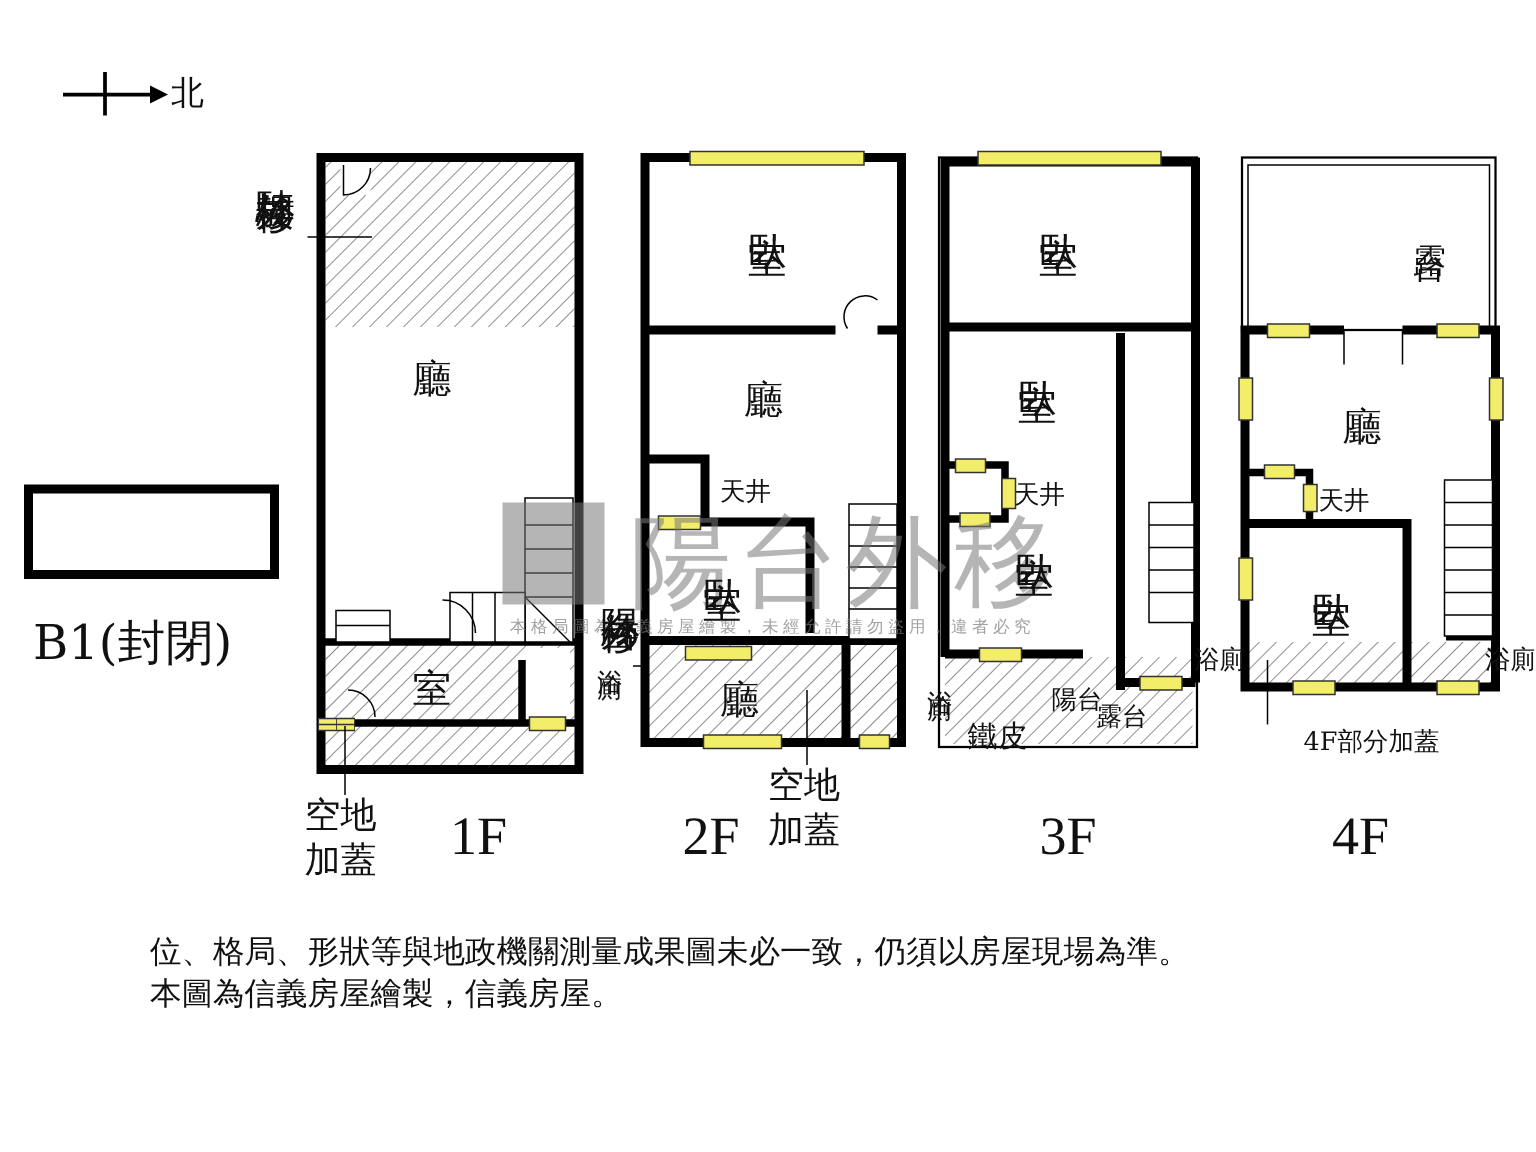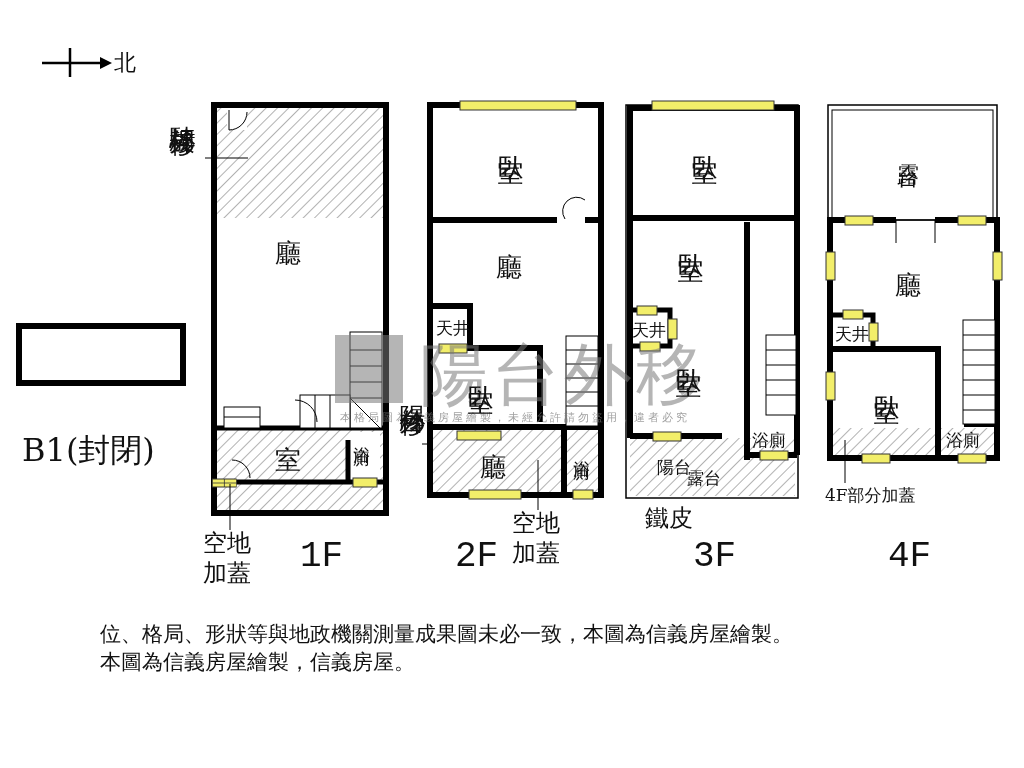--- a/index.html
+++ b/index.html
@@ -1,21 +1,21 @@
 <!DOCTYPE html>
 <html><head>
 <meta charset="utf-8">
 <style>
   html,body{margin:0;padding:0;background:#fff;}
   body{width:1024px;height:768px;position:relative;overflow:hidden;font-family:"DejaVu Serif","Liberation Serif",serif;color:#111;}
   .abs{position:absolute;}
   .lbl{position:absolute;font-size:26px;line-height:30px;color:#111;font-family:"DejaVu Serif","Liberation Serif",serif;}
   .vt{writing-mode:vertical-rl;letter-spacing:2px;}
-  .small{font-size:17px;line-height:20px;}
-  .floor{position:absolute;font-size:36px;font-family:Liberation Mono, monospace;}
+  .small{font-size:17px;line-height:20px;margin-left:44px;}
+  .floor{position:absolute;font-size:36px;font-family:Liberation Serif, serif;}
   .note{position:absolute;left:100px;top:620px;font-size:21px;line-height:28px;width:900px;}
   .wm{position:absolute;left:335px;top:335px;height:72px;width:380px;}
   .wm-text{position:absolute;left:420px;top:330px;font-size:68px;color:rgba(120,120,120,.55);font-family:"DejaVu Sans","Liberation Sans",sans-serif;letter-spacing:4px;}
   .wm-sub{position:absolute;left:340px;top:410px;font-size:11px;color:rgba(120,120,120,.7);letter-spacing:3px;font-family:Liberation Serif, serif;}
 </style>
 </head>
 <body>
 
 <svg class="abs" style="left:0;top:0" width="1024" height="768">
   <defs>
@@ -155,21 +155,21 @@
   </g>
 </svg>
 
 <div class="wm">
   <div style="position:absolute;left:0;top:0;width:68px;height:68px;background:rgba(120,120,120,.55)"></div>
 </div>
 <div class="wm-text">陽台外移</div>
 <div class="wm-sub">本格局圖為信義房屋繪製，未經允許請勿盜用，違者必究</div>
 
 <div class="lbl" style="left:114px;top:48px;font-size:22px">北</div>
-<div class="lbl" style="left:22px;top:432px;font-size:32px;line-height:36px">B1(封閉)</div>
+<div class="lbl" style="left:22px;top:410px;font-size:32px;line-height:36px">B1(封閉)</div>
 
 <div class="lbl vt" style="left:168px;top:105px">騎樓外移</div>
 <div class="lbl" style="left:275px;top:238px">廳</div>
 <div class="lbl" style="left:275px;top:445px">室</div>
 <div class="lbl vt small" style="left:352px;top:433px">浴廁</div>
 <div class="lbl" style="left:203px;top:528px;width:60px;font-size:24px">空地加蓋</div>
 <div class="floor" style="left:300px;top:536px">1F</div>
 
 <div class="lbl vt" style="left:496px;top:135px">臥室</div>
 <div class="lbl" style="left:496px;top:252px">廳</div>
@@ -181,27 +181,27 @@
 <div class="lbl" style="left:512px;top:508px;width:60px;font-size:24px">空地加蓋</div>
 <div class="floor" style="left:455px;top:536px">2F</div>
 
 <div class="lbl vt" style="left:690px;top:135px">臥室</div>
 <div class="lbl vt" style="left:676px;top:233px">臥室</div>
 <div class="lbl small" style="left:632px;top:320px">天井</div>
 <div class="lbl vt" style="left:674px;top:348px">臥室</div>
 <div class="lbl small" style="left:657px;top:457px">陽台</div>
 <div class="lbl small" style="left:687px;top:468px">露台</div>
 <div class="lbl small" style="left:752px;top:430px">浴廁</div>
-<div class="lbl" style="left:645px;top:503px;font-size:24px">鐵皮</div>
+<div class="lbl" style="left:645px;top:475px;font-size:20px">鐵皮</div>
 <div class="floor" style="left:693px;top:536px">3F</div>
 
 <div class="lbl vt small" style="left:898px;top:146px;font-size:22px">露台</div>
 <div class="lbl" style="left:895px;top:270px">廳</div>
 <div class="lbl small" style="left:835px;top:324px">天井</div>
 <div class="lbl vt" style="left:872px;top:375px">臥室</div>
 <div class="lbl small" style="left:946px;top:430px">浴廁</div>
 <div class="lbl small" style="left:825px;top:485px">4F部分加蓋</div>
 <div class="floor" style="left:888px;top:536px">4F</div>
 
 <div class="note">
-  <div>位、格局、形狀等與地政機關測量成果圖未必一致，本圖為信義房屋繪製。</div>
+  <div>位、格局、形狀等與地政機關測量成果圖未必一致，仍須以房屋現場為準。</div>
   <div>本圖為信義房屋繪製，信義房屋。</div>
 </div>
 
 </body></html>

